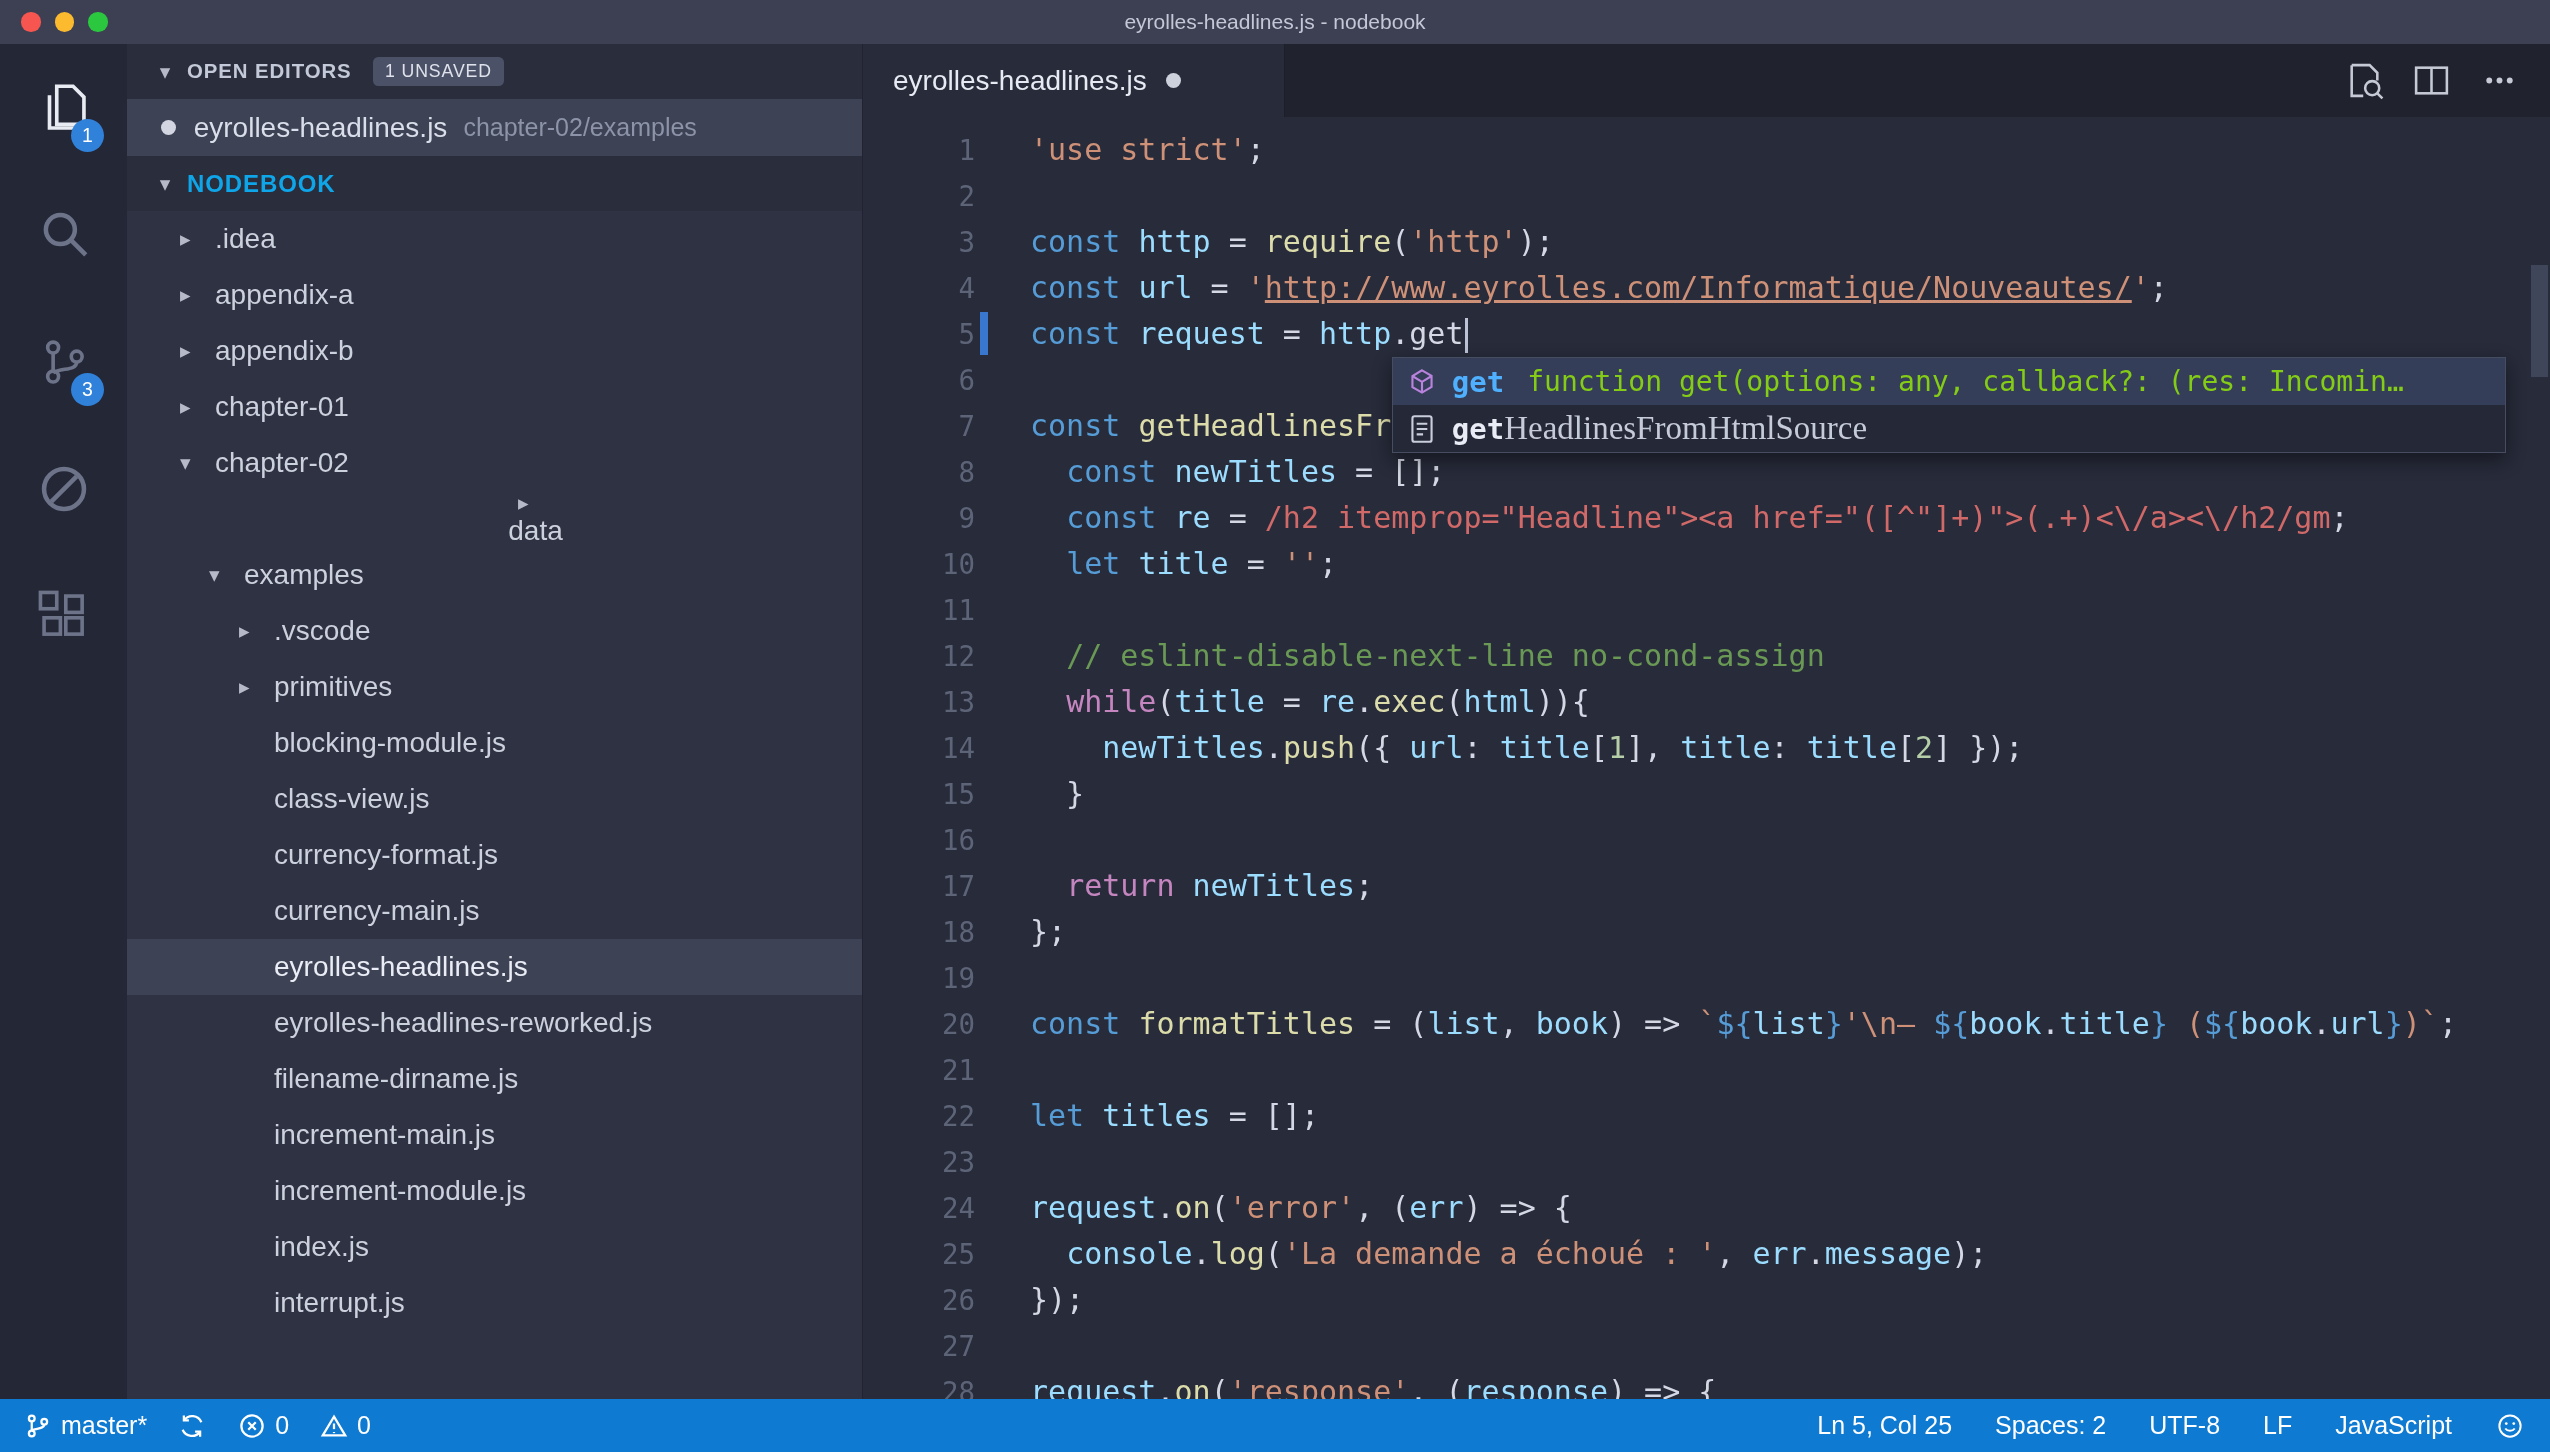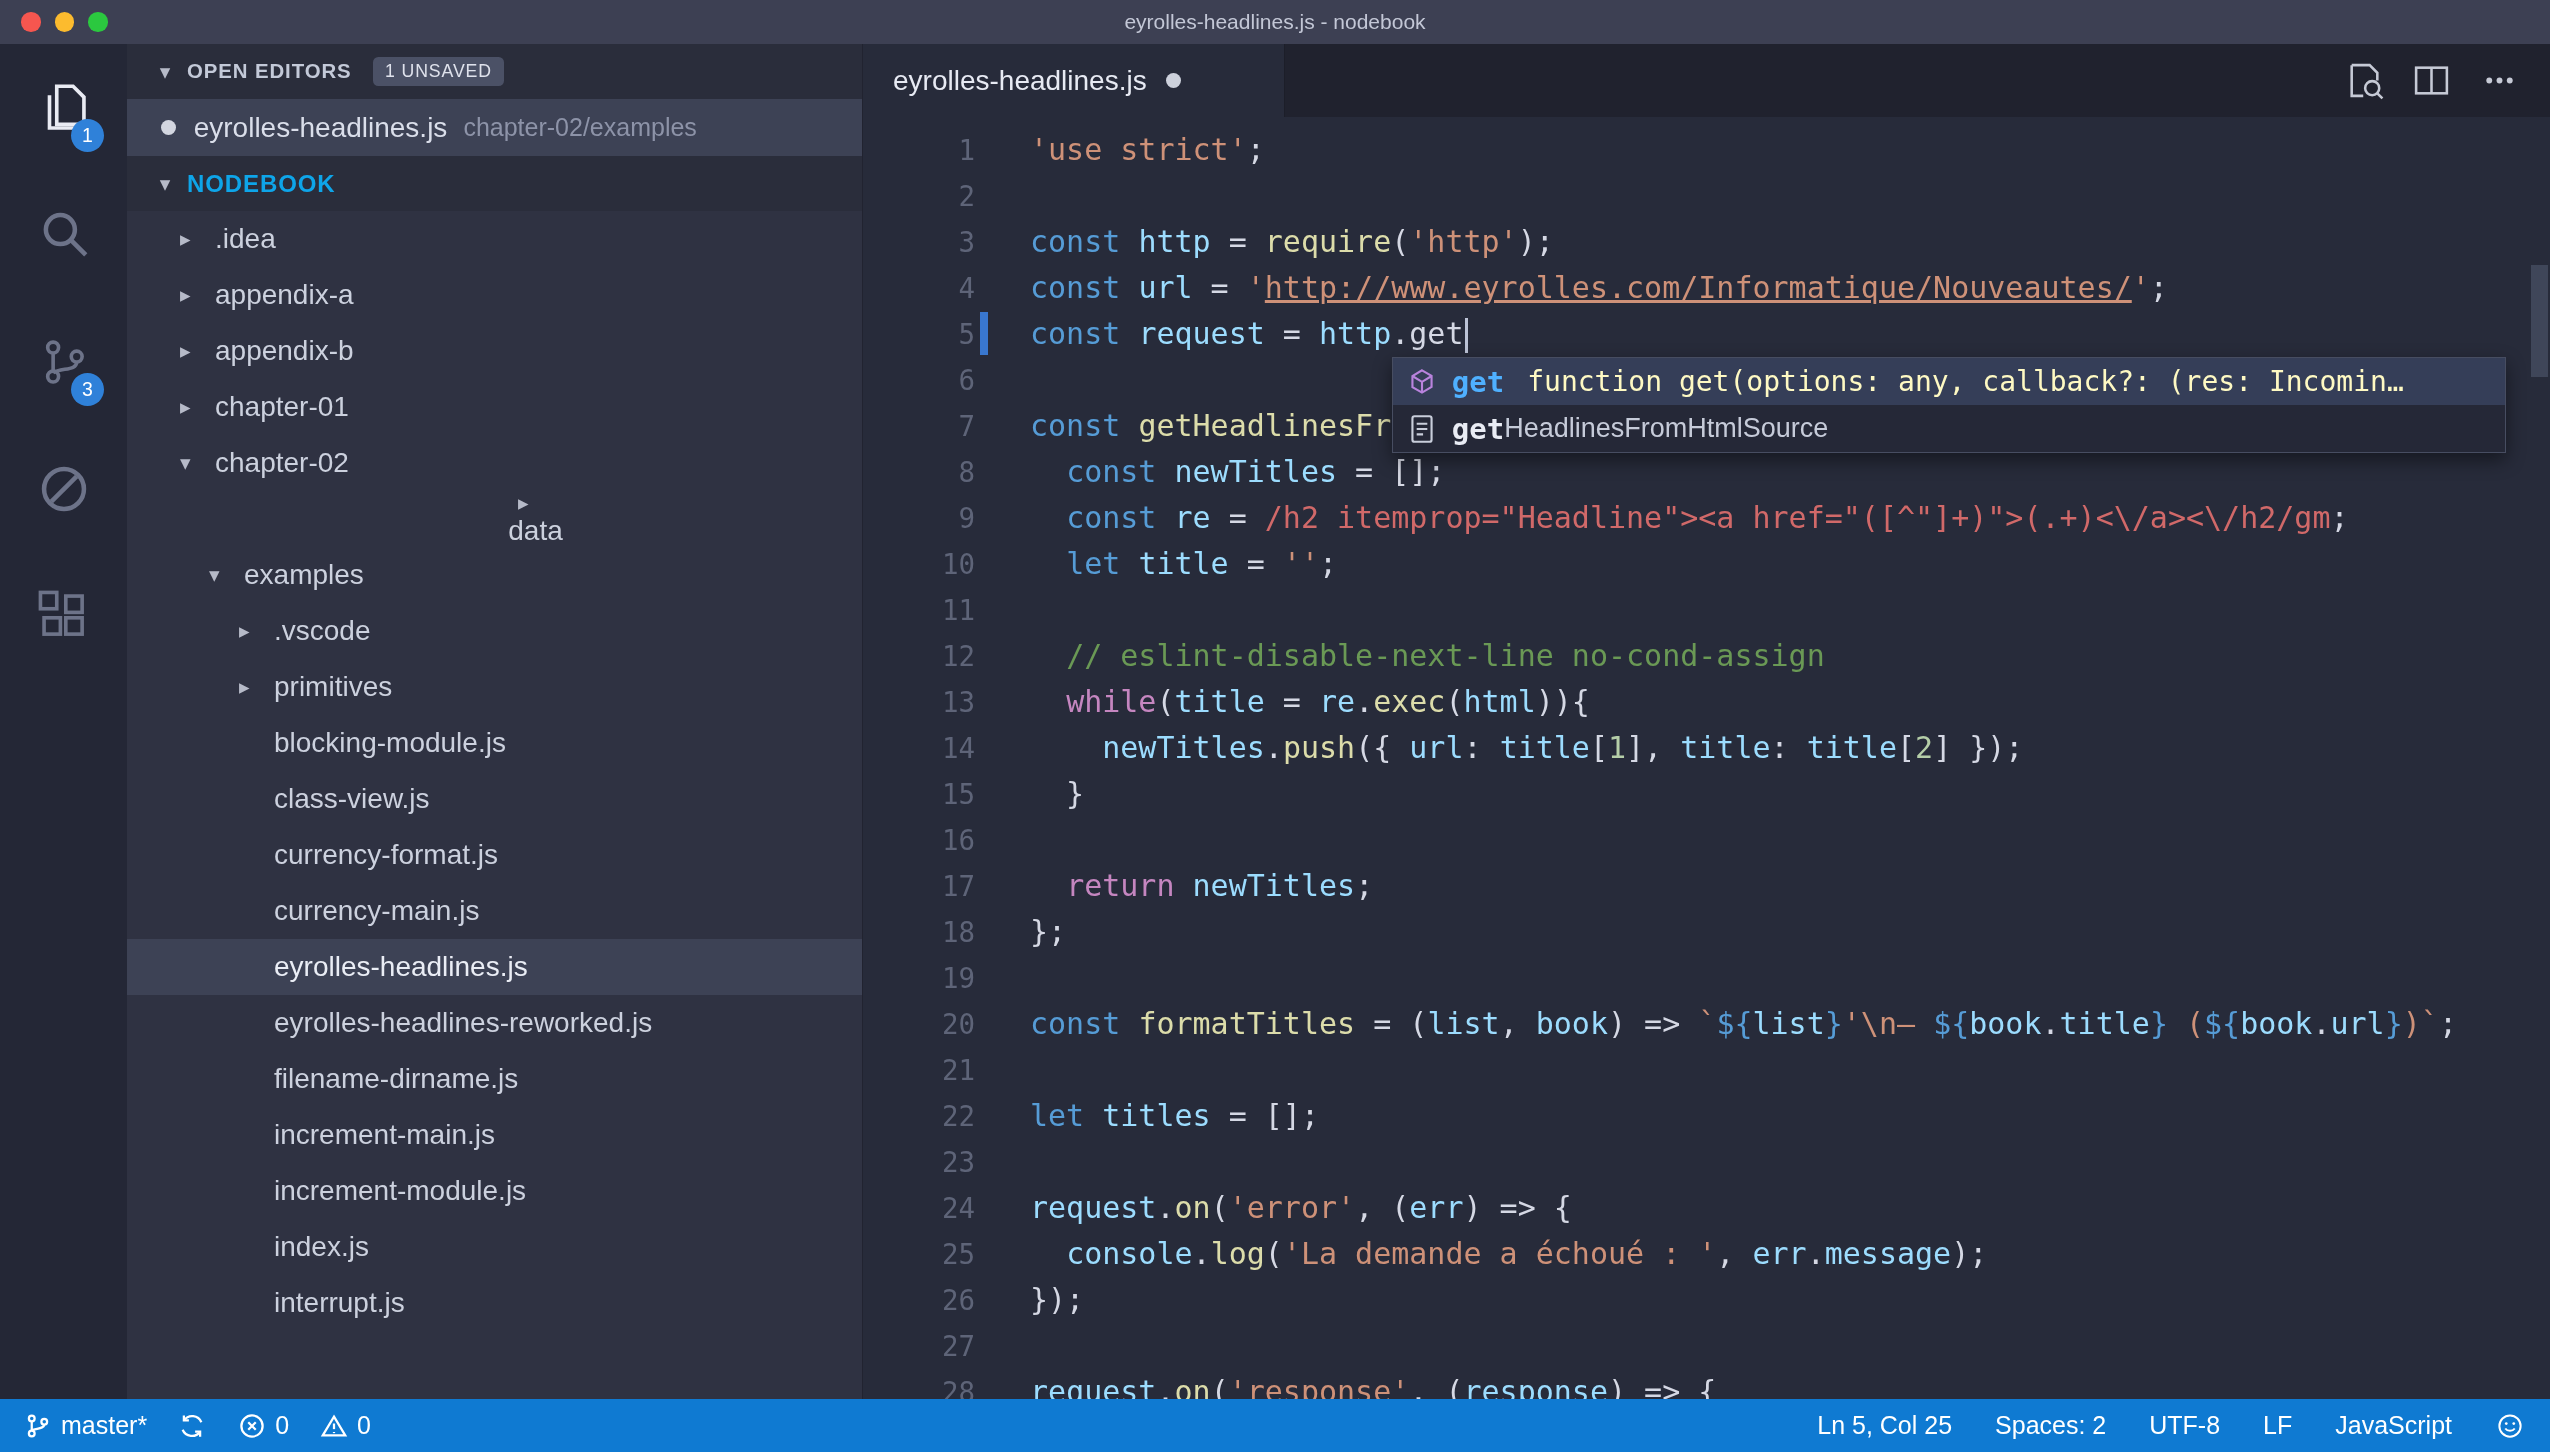--- a/index.html
+++ b/index.html
@@ -73,22 +73,22 @@
 
   
   .suggest { position:absolute; left:529px; top:313px; width:1114px; background:#252837;
              border:1.8px solid #474d61; z-index:6; box-shadow:0 7px 17.7px rgba(0,0,0,.45); }
   .sg-row { height:47px; display:flex; align-items:center; padding:0 12.4px; overflow:hidden; white-space:nowrap; cursor:pointer; }
   .sg-row.selected { background:#353e58; }
   .sg-row .icon { flex:0 0 auto; margin-right:12.4px; }
   .sg-row .icon svg { width:34px; height:34px; display:block; }
   .sg-match { font-family:"DejaVu Sans Mono", monospace; font-size:29px; font-weight:700; color:#e9ecf4; }
   .sg-row.selected .sg-match { color:#4fb0ff; }
-  .sg-rest { font-family:Liberation Sans, sans-serif; font-size:27px; color:#c6cbd9; }
-  .sg-detail { font-family:"DejaVu Sans Mono", monospace; font-size:28px; color:#fef9c3; margin-left:23px;
+  .sg-rest { font-family:Liberation Serif, serif; font-size:33px; color:#c6cbd9; }
+  .sg-detail { font-family:"DejaVu Sans Mono", monospace; font-size:28px; color:#84cc16; margin-left:23px;
                flex:1; overflow:hidden; }
 
   
   .statusbar { flex:0 0 53px; background:#0f7ad2; display:flex; justify-content:space-between; align-items:center; color:#fff; }
   .sb-left { display:flex; align-items:center; gap:30px; padding-left:23px; }
   .sb-right { display:flex; align-items:center; gap:43px; padding-right:25px; }
   .sb-item { display:flex; align-items:center; gap:8px; font-size:25px; cursor:pointer; }
   .sb-item .icon svg { width:30px; height:30px; display:block; }
 </style>
 </head>

